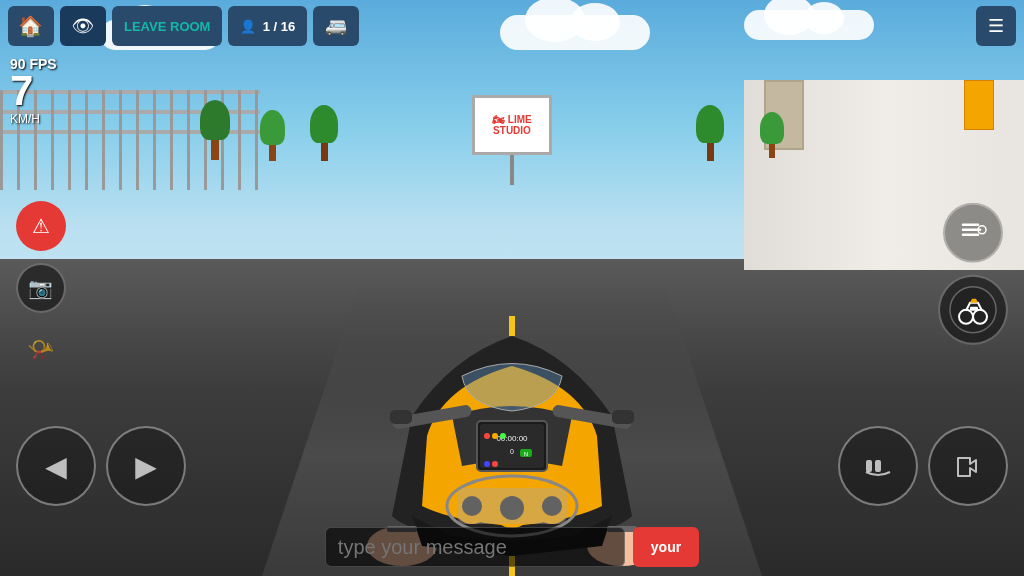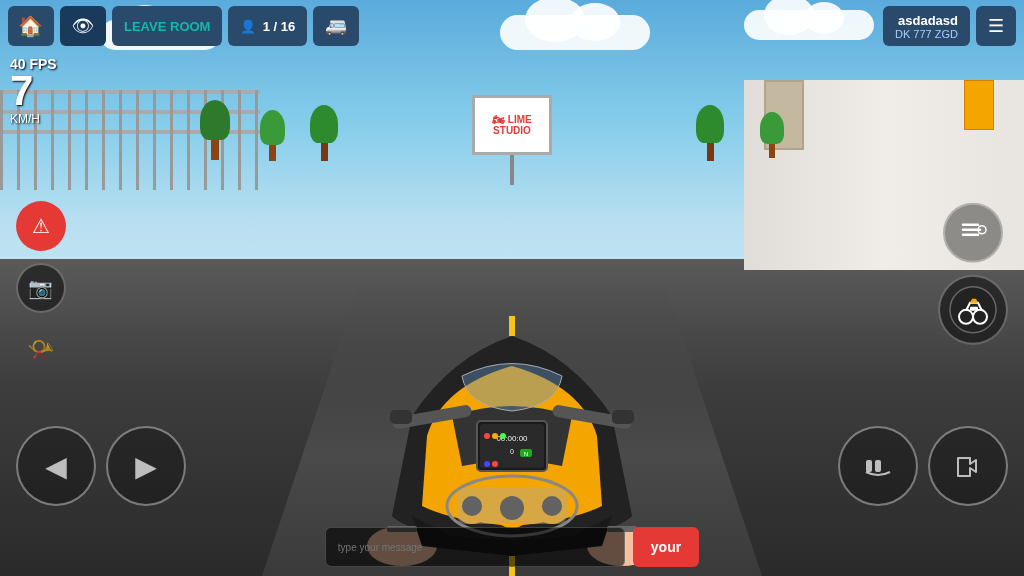--- a/index.html
+++ b/index.html
@@ -344,21 +344,21 @@
       pointer-events: all;
     }
 
     .chat-input {
       width: 300px;
       height: 40px;
       background: rgba(0,0,0,0.6);
       border: 1px solid rgba(255,255,255,0.2);
       border-radius: 6px;
       color: rgba(255,255,255,0.6);
-      font-size: 10px;
+      font-size: 20px;
       padding: 0 12px;
       outline: none;
       pointer-events: all;
     }
 
     .chat-btn {
       background: #e53935;
       border: none;
       border-radius: 6px;
       color: white;
@@ -520,29 +520,25 @@
       <button class="btn-icon btn-home">🏠</button>
       <button class="btn-icon btn-eye">👁</button>
       <button class="btn-leave">LEAVE ROOM</button>
       <button class="btn-players">
         <span>👤</span>
         <span>1 / 16</span>
       </button>
       <button class="btn-icon" style="width:46px;height:40px;font-size:18px;">🚐</button>
 
       <div class="top-bar-right">
-        <div class="player-info">
-          <span class="player-name">asdadasd</span>
-          <span class="player-plate">DK 777 ZGD</span>
-        </div>
         <button class="btn-icon btn-menu">☰</button>
       </div>
     </div>
 
-    <div class="fps-counter">40 FPS</div>
+    <div class="fps-counter">90 FPS</div>
 
     <div class="speed-display">
       <div class="speed-value">7</div>
       <div class="speed-unit">KM/H</div>
     </div>
 
     <div class="left-controls">
       <button class="control-btn-round btn-alert">
         <span>⚠</span>
       </button>

